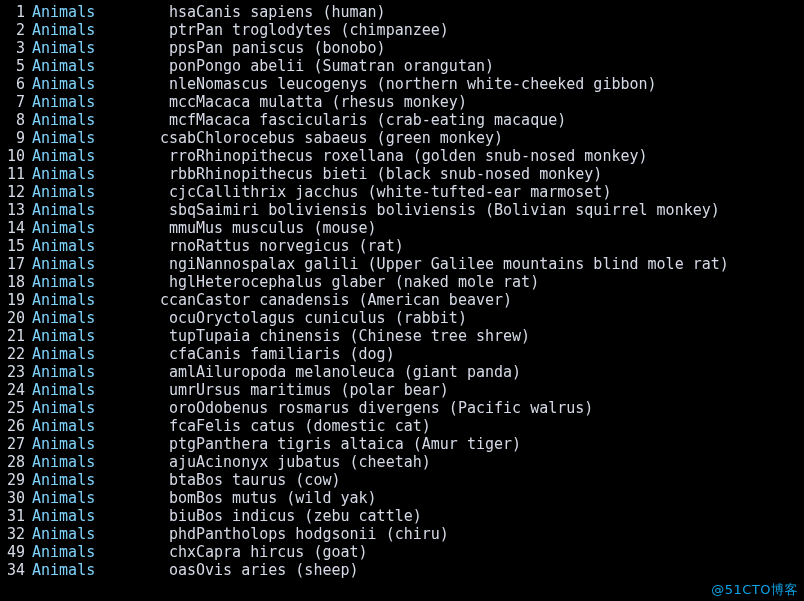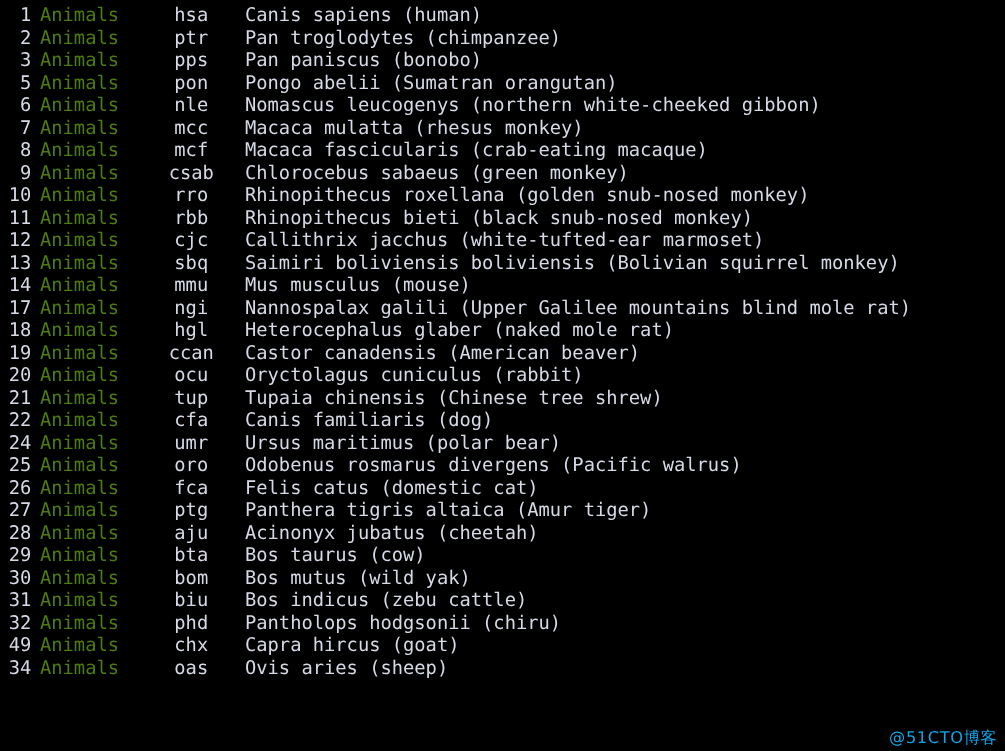--- a/index.html
+++ b/index.html
@@ -42,26 +42,26 @@
     display: inline-block;
     width: 25px;
     text-align: right;
     color: #d5dae6;
   }
   .cell-group {
     display: inline-block;
     width: 78px;
     padding-left: 7px;
     text-align: left;
-    color: #4d7c0f;
+    color: #7dd3fc;
   }
   .cell-code {
     display: inline-block;
     width: 86px;
-    text-align: center;
+    text-align: right;
     color: #d5dae6;
   }
   .cell-species {
     display: inline-block;
     text-align: left;
     color: #d5dae6;
   }
   #watermark {
     position: absolute;
     right: 6px;
@@ -85,26 +85,28 @@
       <div class="row"><span class="cell-index">5</span><span class="cell-group">Animals</span><span class="cell-code">pon</span><span class="cell-species">Pongo abelii (Sumatran orangutan)</span></div>
       <div class="row"><span class="cell-index">6</span><span class="cell-group">Animals</span><span class="cell-code">nle</span><span class="cell-species">Nomascus leucogenys (northern white-cheeked gibbon)</span></div>
       <div class="row"><span class="cell-index">7</span><span class="cell-group">Animals</span><span class="cell-code">mcc</span><span class="cell-species">Macaca mulatta (rhesus monkey)</span></div>
       <div class="row"><span class="cell-index">8</span><span class="cell-group">Animals</span><span class="cell-code">mcf</span><span class="cell-species">Macaca fascicularis (crab-eating macaque)</span></div>
       <div class="row"><span class="cell-index">9</span><span class="cell-group">Animals</span><span class="cell-code">csab</span><span class="cell-species">Chlorocebus sabaeus (green monkey)</span></div>
       <div class="row"><span class="cell-index">10</span><span class="cell-group">Animals</span><span class="cell-code">rro</span><span class="cell-species">Rhinopithecus roxellana (golden snub-nosed monkey)</span></div>
       <div class="row"><span class="cell-index">11</span><span class="cell-group">Animals</span><span class="cell-code">rbb</span><span class="cell-species">Rhinopithecus bieti (black snub-nosed monkey)</span></div>
       <div class="row"><span class="cell-index">12</span><span class="cell-group">Animals</span><span class="cell-code">cjc</span><span class="cell-species">Callithrix jacchus (white-tufted-ear marmoset)</span></div>
       <div class="row"><span class="cell-index">13</span><span class="cell-group">Animals</span><span class="cell-code">sbq</span><span class="cell-species">Saimiri boliviensis boliviensis (Bolivian squirrel monkey)</span></div>
       <div class="row"><span class="cell-index">14</span><span class="cell-group">Animals</span><span class="cell-code">mmu</span><span class="cell-species">Mus musculus (mouse)</span></div>
+      <div class="row"><span class="cell-index">15</span><span class="cell-group">Animals</span><span class="cell-code">rno</span><span class="cell-species">Rattus norvegicus (rat)</span></div>
       <div class="row"><span class="cell-index">17</span><span class="cell-group">Animals</span><span class="cell-code">ngi</span><span class="cell-species">Nannospalax galili (Upper Galilee mountains blind mole rat)</span></div>
       <div class="row"><span class="cell-index">18</span><span class="cell-group">Animals</span><span class="cell-code">hgl</span><span class="cell-species">Heterocephalus glaber (naked mole rat)</span></div>
       <div class="row"><span class="cell-index">19</span><span class="cell-group">Animals</span><span class="cell-code">ccan</span><span class="cell-species">Castor canadensis (American beaver)</span></div>
       <div class="row"><span class="cell-index">20</span><span class="cell-group">Animals</span><span class="cell-code">ocu</span><span class="cell-species">Oryctolagus cuniculus (rabbit)</span></div>
       <div class="row"><span class="cell-index">21</span><span class="cell-group">Animals</span><span class="cell-code">tup</span><span class="cell-species">Tupaia chinensis (Chinese tree shrew)</span></div>
       <div class="row"><span class="cell-index">22</span><span class="cell-group">Animals</span><span class="cell-code">cfa</span><span class="cell-species">Canis familiaris (dog)</span></div>
+      <div class="row"><span class="cell-index">23</span><span class="cell-group">Animals</span><span class="cell-code">aml</span><span class="cell-species">Ailuropoda melanoleuca (giant panda)</span></div>
       <div class="row"><span class="cell-index">24</span><span class="cell-group">Animals</span><span class="cell-code">umr</span><span class="cell-species">Ursus maritimus (polar bear)</span></div>
       <div class="row"><span class="cell-index">25</span><span class="cell-group">Animals</span><span class="cell-code">oro</span><span class="cell-species">Odobenus rosmarus divergens (Pacific walrus)</span></div>
       <div class="row"><span class="cell-index">26</span><span class="cell-group">Animals</span><span class="cell-code">fca</span><span class="cell-species">Felis catus (domestic cat)</span></div>
       <div class="row"><span class="cell-index">27</span><span class="cell-group">Animals</span><span class="cell-code">ptg</span><span class="cell-species">Panthera tigris altaica (Amur tiger)</span></div>
       <div class="row"><span class="cell-index">28</span><span class="cell-group">Animals</span><span class="cell-code">aju</span><span class="cell-species">Acinonyx jubatus (cheetah)</span></div>
       <div class="row"><span class="cell-index">29</span><span class="cell-group">Animals</span><span class="cell-code">bta</span><span class="cell-species">Bos taurus (cow)</span></div>
       <div class="row"><span class="cell-index">30</span><span class="cell-group">Animals</span><span class="cell-code">bom</span><span class="cell-species">Bos mutus (wild yak)</span></div>
       <div class="row"><span class="cell-index">31</span><span class="cell-group">Animals</span><span class="cell-code">biu</span><span class="cell-species">Bos indicus (zebu cattle)</span></div>
       <div class="row"><span class="cell-index">32</span><span class="cell-group">Animals</span><span class="cell-code">phd</span><span class="cell-species">Pantholops hodgsonii (chiru)</span></div>
       <div class="row"><span class="cell-index">49</span><span class="cell-group">Animals</span><span class="cell-code">chx</span><span class="cell-species">Capra hircus (goat)</span></div>

